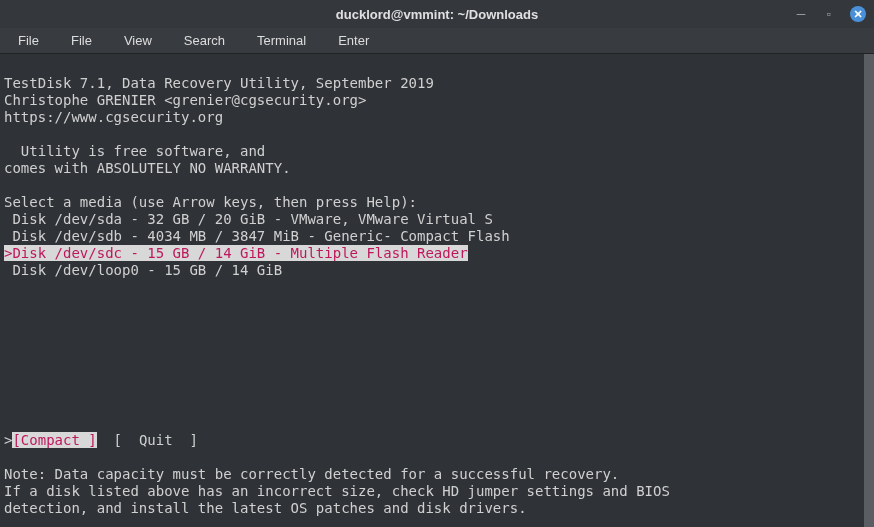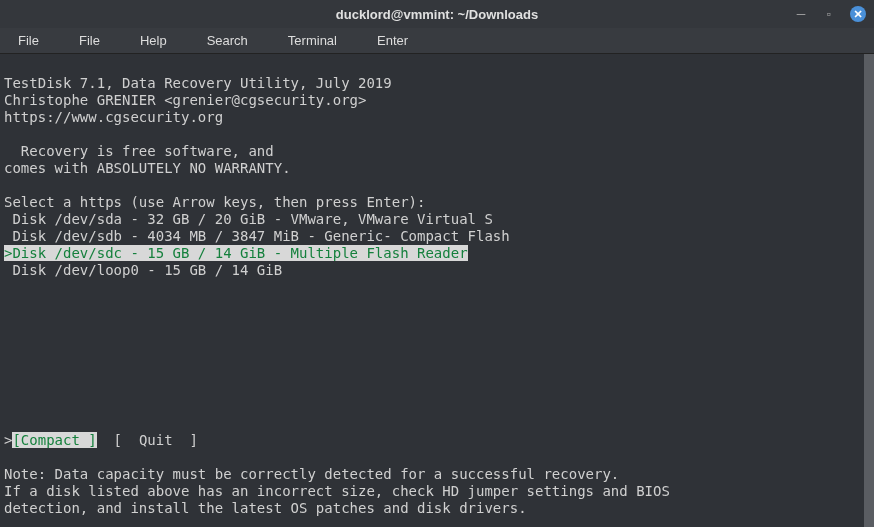--- a/index.html
+++ b/index.html
@@ -53,21 +53,21 @@
       font-size: 11px;
       line-height: 16px;
       text-align: center;
     }
     .menubar {
       background: #383b40;
       height: 26px;
       display: flex;
       align-items: center;
       padding: 0 8px;
-      gap: 20px;
+      gap: 12px;
       border-bottom: 1px solid #222;
     }
     .menu-item {
       color: #ddd;
       font-size: 13px;
       padding: 3px 10px;
       cursor: pointer;
     }
     .terminal {
       flex: 1;
@@ -92,56 +92,56 @@
     .scrollbar-thumb {
       position: absolute;
       right: 0;
       top: 0;
       width: 10px;
       height: 100%;
       background: #5a5d62;
     }
     .hl {
       background: #d8d8d8;
-      color: #15803d;
+      color: #be185d;
     }
     .blank-fill {
       height: 136px;
     }
   </style>
 </head>
 <body>
 
 <div class="titlebar">
   <span>ducklord@vmmint: ~/Downloads</span>
   <div class="titlebar-controls">
     <span class="ctrl-btn">─</span>
     <span class="ctrl-btn">▫</span>
     <span class="ctrl-btn ctrl-close">✕</span>
   </div>
 </div>
 
 <div class="menubar">
   <span class="menu-item">File</span>
   <span class="menu-item">File</span>
-  <span class="menu-item">Help</span>
+  <span class="menu-item">View</span>
   <span class="menu-item">Search</span>
   <span class="menu-item">Terminal</span>
   <span class="menu-item">Enter</span>
 </div>
 
 <div class="terminal">
-<span>TestDisk 7.1, Data Recovery Utility, July 2019</span>
+<span>TestDisk 7.1, Data Recovery Utility, September 2019</span>
 <span>Christophe GRENIER &lt;grenier@cgsecurity.org&gt;</span>
 <span>https://www.cgsecurity.org</span>
 
-<span>  Recovery is free software, and</span>
+<span>  Utility is free software, and</span>
 <span>comes with ABSOLUTELY NO WARRANTY.</span>
 
-<span>Select a https (use Arrow keys, then press Enter):</span>
+<span>Select a media (use Arrow keys, then press Help):</span>
 <span> Disk /dev/sda - 32 GB / 20 GiB - VMware, VMware Virtual S</span>
 <span> Disk /dev/sdb - 4034 MB / 3847 MiB - Generic- Compact Flash</span>
 <span class="hl">&gt;Disk /dev/sdc - 15 GB / 14 GiB - Multiple Flash Reader</span>
 <span> Disk /dev/loop0 - 15 GB / 14 GiB</span>
 <div class="blank-fill"></div>
 <span>&gt;</span><span class="hl">[Compact ]</span><span>  </span><span>[  Quit  ]</span>
 
 <span>Note: Data capacity must be correctly detected for a successful recovery.</span>
 <span>If a disk listed above has an incorrect size, check HD jumper settings and BIOS</span>
 <span>detection, and install the latest OS patches and disk drivers.</span>

